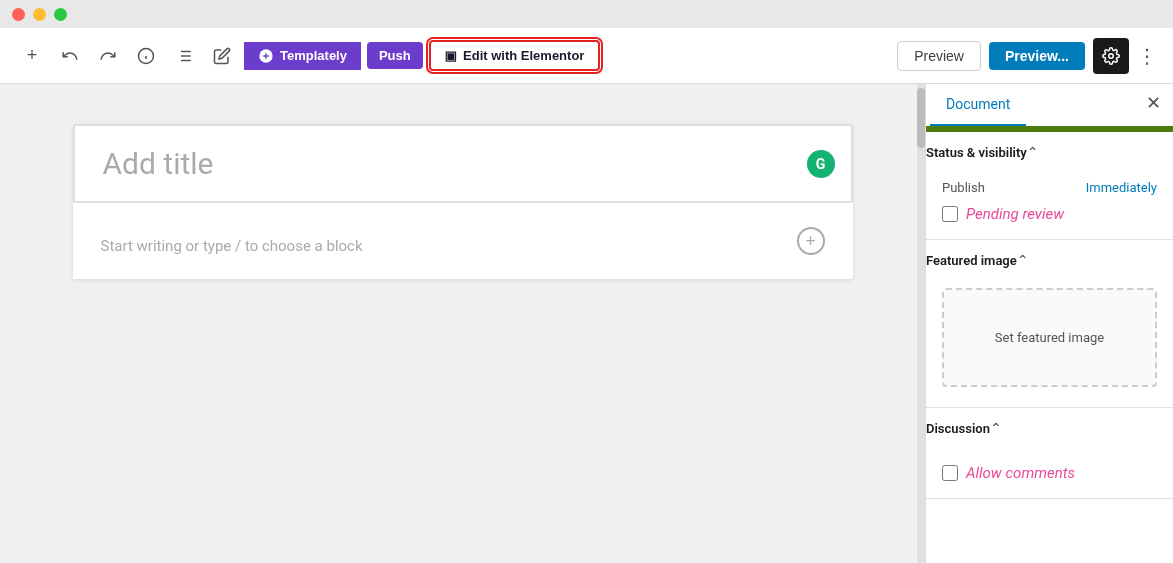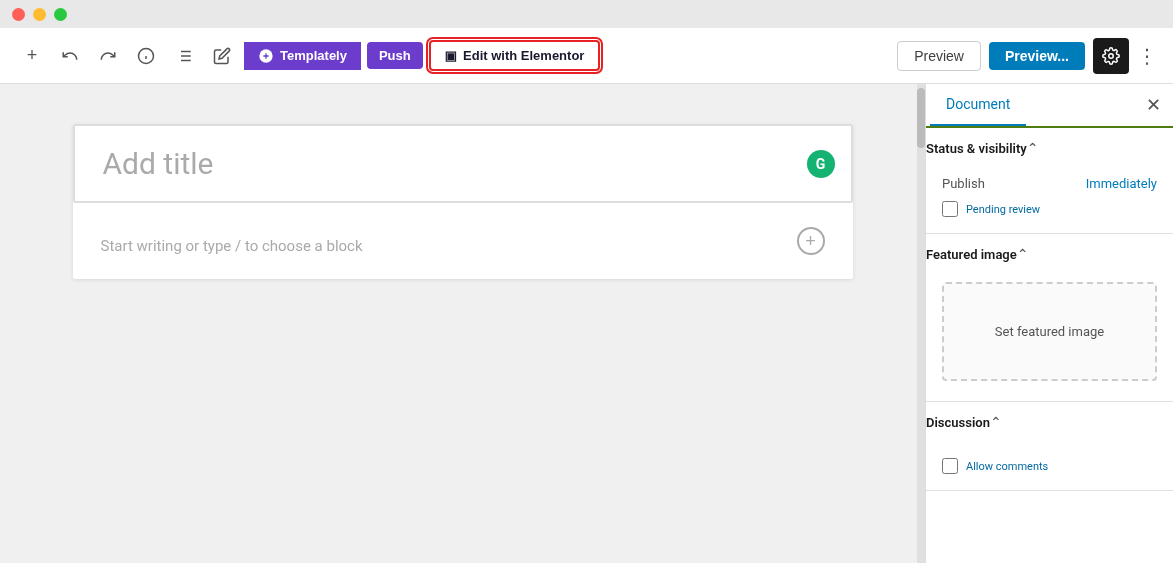--- a/index.html
+++ b/index.html
@@ -211,22 +211,22 @@
     .right-sidebar {
       width: 248px;
       background: #fff;
       border-left: 1px solid #ddd;
       display: flex;
       flex-direction: column;
       overflow-y: auto;
     }
     .sidebar-header {
       display: flex;
-      align-items: center;
-      border-bottom: 2px solid #4d7c0f;
+      align-items: flex-start;
+      border-bottom: 6px solid #4d7c0f;
       padding: 0 4px;
     }
     .sidebar-tab {
       padding: 12px 16px;
       font-size: 14px;
       cursor: pointer;
       color: #555;
       border-bottom: 2px solid transparent;
     }
     .sidebar-tab.active {
@@ -272,21 +272,21 @@
     .checkbox-row {
       display: flex;
       align-items: center;
       gap: 8px;
       margin-top: 8px;
     }
     .checkbox-row input[type="checkbox"] {
       width: 16px; height: 16px;
       cursor: pointer;
     }
-    .checkbox-label { font-size: 11px; color: #0369a1; }
+    .checkbox-label { font-size: 15px; color: #ec4899; font-style: italic; }
 
     .featured-image-box {
       border: 2px dashed #ccc;
       border-radius: 4px;
       padding: 40px 16px;
       text-align: center;
       cursor: pointer;
       color: #555;
       font-size: 13px;
       background: #fafafa;

